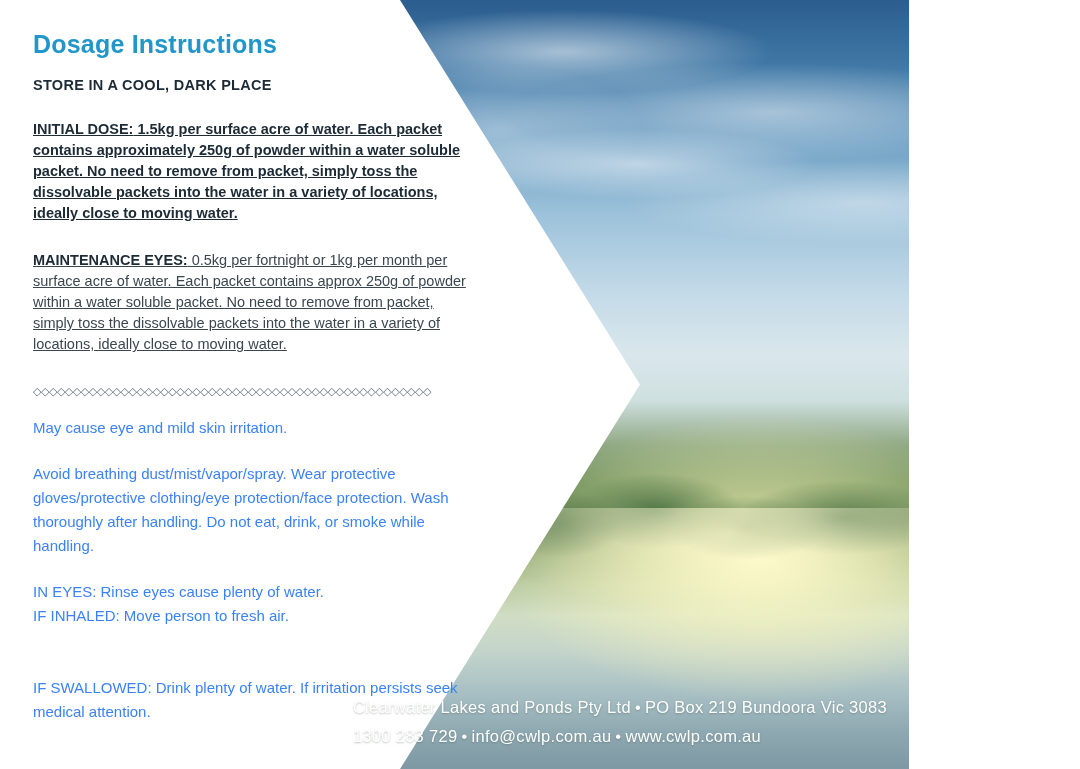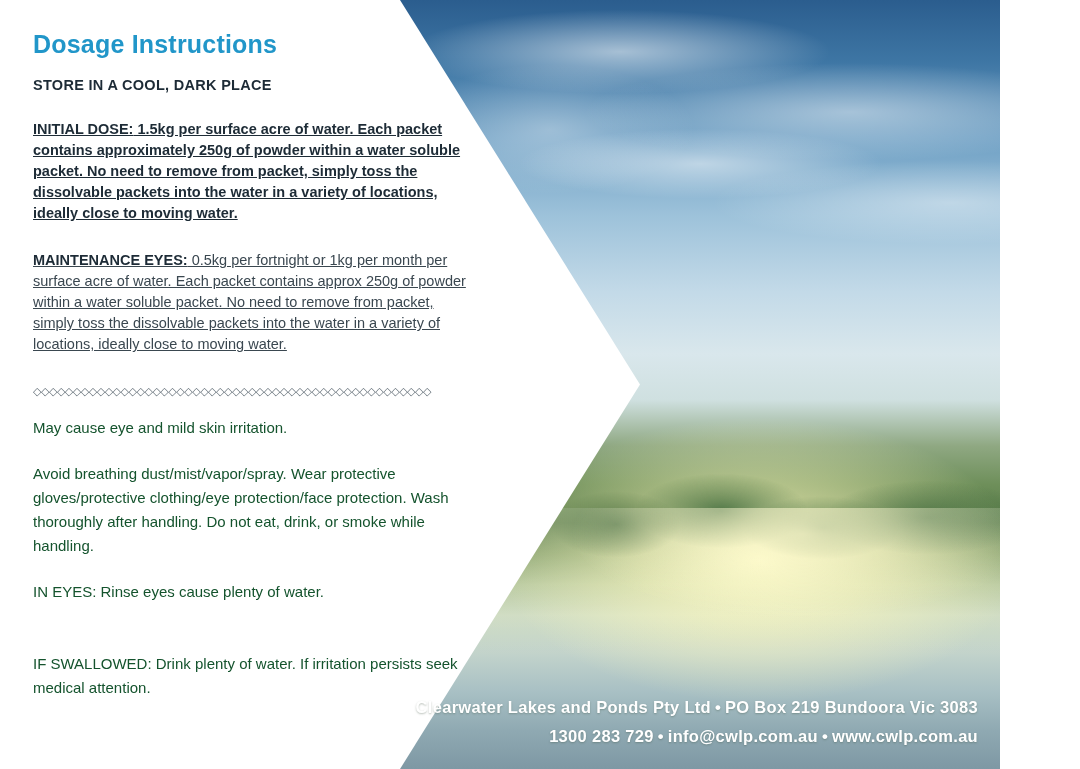--- a/index.html
+++ b/index.html
@@ -9,21 +9,21 @@
   body {
     width: 1080px;
     height: 769px;
     overflow: hidden;
     font-family: "Liberation Sans", sans-serif;
     background: #ffffff;
   }
 
   #page {
     position: relative;
-    width: 1000px;
+    width: 909px;
     height: 769px;
     overflow: hidden;
     background: #ffffff;
   }
 
   
   .photo {
     position: absolute;
     inset: 0;
     background:
@@ -142,21 +142,21 @@
     font-size: 11px;
     letter-spacing: -0.5px;
     white-space: nowrap;
     overflow: hidden;
     width: 430px;
     margin: 22px 0 18px 0;
     user-select: none;
   }
 
   .safety {
-    color: #14532d;
+    color: #3b82f6;
     font-size: 15px;
     line-height: 1.6;
     width: 432px;
   }
   .safety p {
     margin: 0 0 22px 0;
   }
   .safety p:last-child {
     margin-bottom: 0;
   }
@@ -166,24 +166,23 @@
   .firstaid .wrapline {
     white-space: normal;
     margin-top: 48px;
   }
 
   
   .footer {
     position: absolute;
     right: 22px;
     bottom: 18px;
-    text-align: right;
     color: #ffffff;
     font-size: 16.5px;
-    font-weight: bold;
+    font-weight: normal;
     letter-spacing: 0.3px;
     line-height: 1.75;
     text-shadow: 0 1px 2px rgba(60,80,60,0.35);
   }
   .footer .sep {
     padding: 0 4px;
   }
 </style>
 </head>
 <body>
@@ -212,20 +211,21 @@
       <span class="dose-label">MAINTENANCE EYES:</span><span> 0.5kg per fortnight or 1kg per month per surface acre of water.  Each packet contains approx 250g of powder within a water soluble packet.  No need to remove from packet, simply toss the dissolvable packets into the water in a variety of locations, ideally close to moving water.</span>
     </p>
 
     <div class="divider">◇◇◇◇◇◇◇◇◇◇◇◇◇◇◇◇◇◇◇◇◇◇◇◇◇◇◇◇◇◇◇◇◇◇◇◇◇◇◇◇◇◇◇◇◇◇◇◇◇◇</div>
 
     <div class="safety">
       <p>May cause eye and mild skin irritation.</p>
       <p>Avoid breathing dust/mist/vapor/spray. Wear protective gloves/protective clothing/eye protection/face protection. Wash thoroughly after handling. Do not eat, drink, or smoke while handling.</p>
       <div class="firstaid">
         <div>IN EYES: Rinse eyes cause plenty of water.</div>
+        <div>IF INHALED:  Move person to fresh air.</div>
         <div class="wrapline">IF SWALLOWED:  Drink plenty of water. If irritation persists seek medical attention.</div>
       </div>
     </div>
 
   </div>
 
   <div class="footer">
     <div>
       <span>Clearwater Lakes and Ponds Pty Ltd</span><span class="sep">•</span><span>PO Box 219 Bundoora Vic 3083</span>
     </div>

